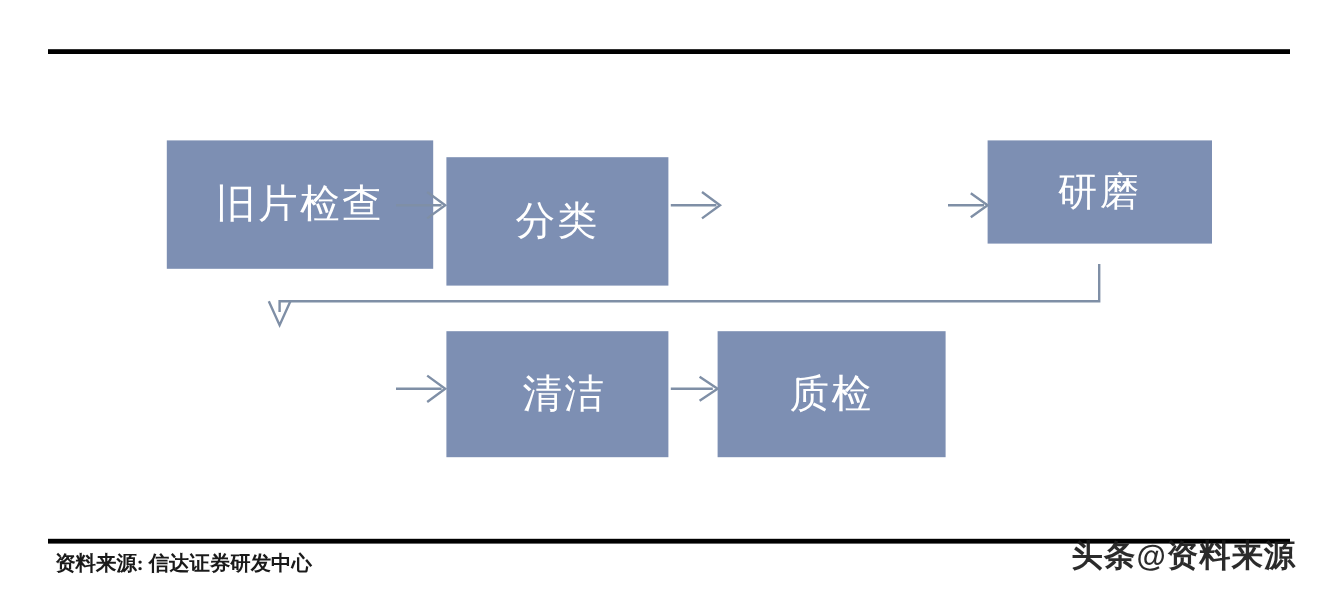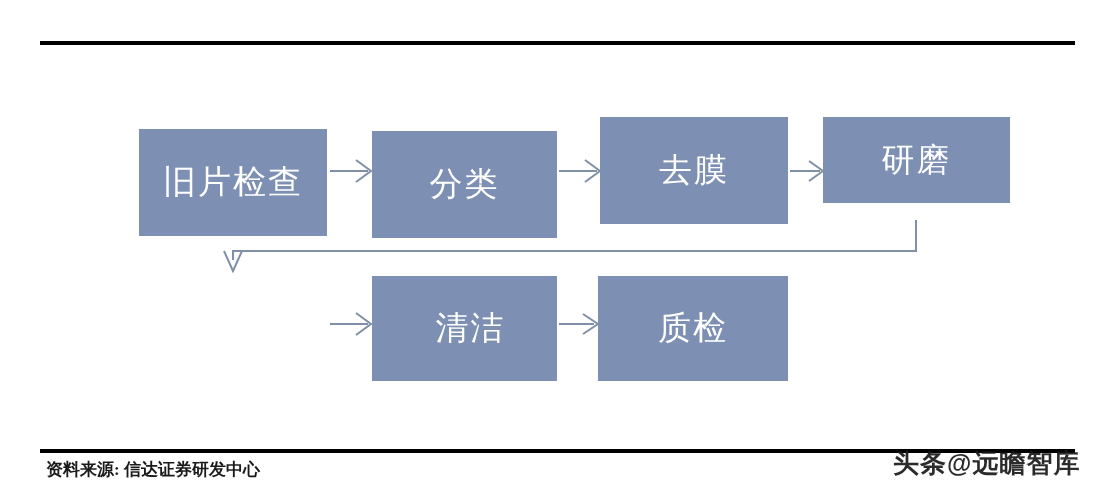--- a/index.html
+++ b/index.html
@@ -93,21 +93,21 @@
     align-items: center;
     justify-content: center;
     font-family: "Liberation Sans", sans-serif;
     font-size: 33px;
     font-weight: 400;
     letter-spacing: 2px;
     box-sizing: border-box;
   }
 
   
-  #node-0 { left: 139px; top: 129px; width: 188px; height: 107px; text-align: center; }
+  #node-0 { left: 139px; top: 117px; width: 222px; height: 107px; text-align: center; }
   #node-1 { left: 372px; top: 131px; width: 185px; height: 107px; }
   #node-2 { left: 600px; top: 117px; width: 188px; height: 107px; }
   #node-3 { left: 823px; top: 117px; width: 187px; height: 86px; }
   
   #node-4 { left: 139px; top: 276px; width: 188px; height: 105px; }
   #node-5 { left: 372px; top: 276px; width: 185px; height: 105px; padding-left: 12px; }
   #node-6 { left: 598px; top: 276px; width: 190px; height: 105px; }
 
   .arrow-svg {
     position: absolute;
@@ -133,21 +133,20 @@
 <body>
 
 <div id="page">
 
   <div id="header-rule"></div>
 
   <div id="flow">
 
     <div class="node" id="node-0">旧片检查</div>
     <div class="node" id="node-1">分类</div>
-    <div class="node" id="node-2">去膜</div>
     <div class="node" id="node-3">研磨</div>
 
     <div class="node" id="node-5">清洁</div>
     <div class="node" id="node-6">质检</div>
 
     <svg class="arrow-svg" id="arrow-0" viewBox="0 0 44 38">
       <path d="M0 19 L38 19" stroke="#7f8fa6" stroke-width="2" fill="none"></path>
       <path d="M26 8 L41 19 L26 30" stroke="#7f8fa6" stroke-width="2" fill="none"></path>
     </svg>
     <svg class="arrow-svg" id="arrow-1" viewBox="0 0 44 38">
@@ -174,16 +173,16 @@
     </svg>
 
   </div>
 
   <div id="footer-rule"></div>
   <div id="source-note">
     <span>资料来源:</span>
     <span>信达证券研发中心</span>
   </div>
   <div id="watermark">
-    <span>头条</span><span class="at">@</span><span>远瞻智库</span>
+    <span>头条</span><span class="at">@</span><span>资料来源</span>
   </div>
 
 </div>
 
 </body></html>

